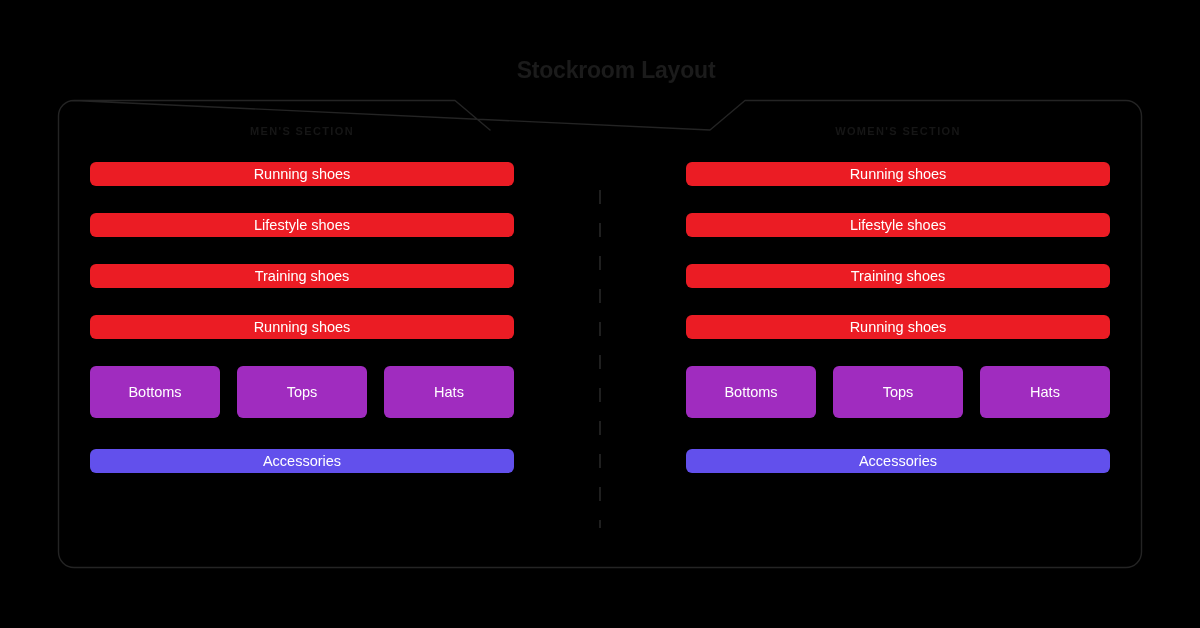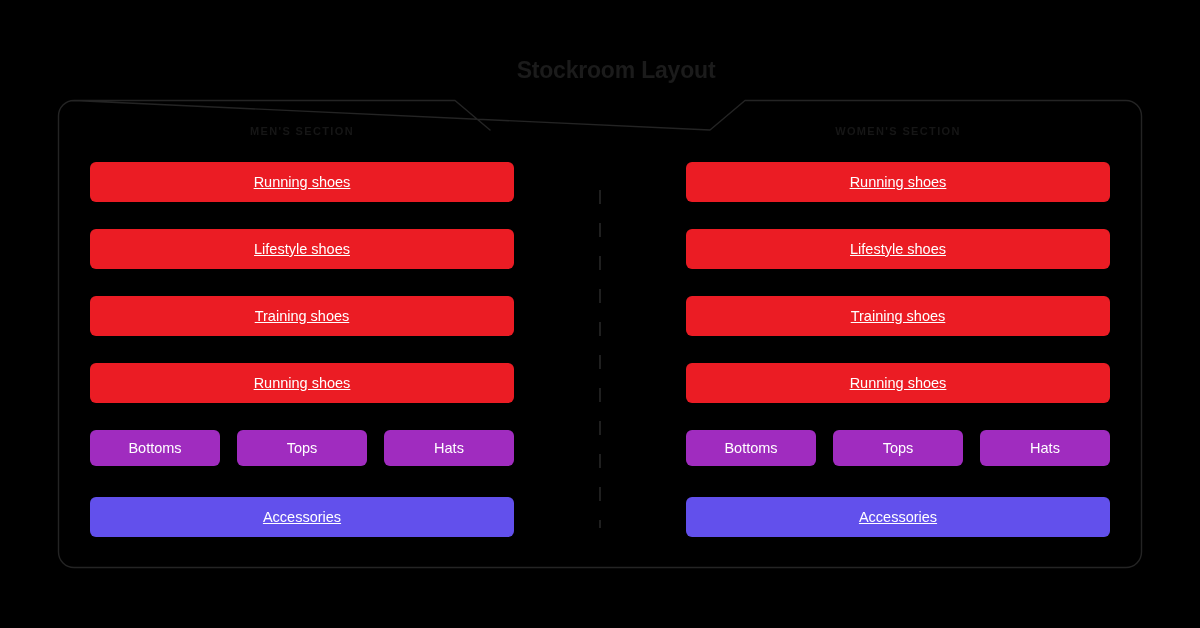--- a/index.html
+++ b/index.html
@@ -48,46 +48,45 @@
     color: #161616;
     text-transform: uppercase;
     height: 14px;
     line-height: 14px;
     margin-bottom: 24px;
   }
 
   .rows { display: flex; flex-direction: column; gap: 0; }
 
   .bar {
-    height: 40px;
+    height: 24px;
     border-radius: 6px;
     display: flex;
     align-items: center;
     justify-content: center;
     color: #ffffff;
     font-size: 14.5px;
     font-weight: normal;
     line-height: 36px;
     margin: 0 8px 27px 8px;
-    text-decoration: underline;
   }
   .bar.shoes { background: #eb1c24; }
   .bar.accessories {
     background: #6250ec;
     margin-bottom: 12px;
   }
 
   .apparel-row {
     display: flex;
     gap: 17px;
     margin: 0 8px 31px 8px;
   }
   .chip {
     flex: 1 1 0;
-    height: 36px;
+    height: 52px;
     border-radius: 6px;
     background: #a02cbf;
     display: flex;
     align-items: center;
     justify-content: center;
     color: #ffffff;
     font-size: 14.5px;
     line-height: 36px;
   }
 

